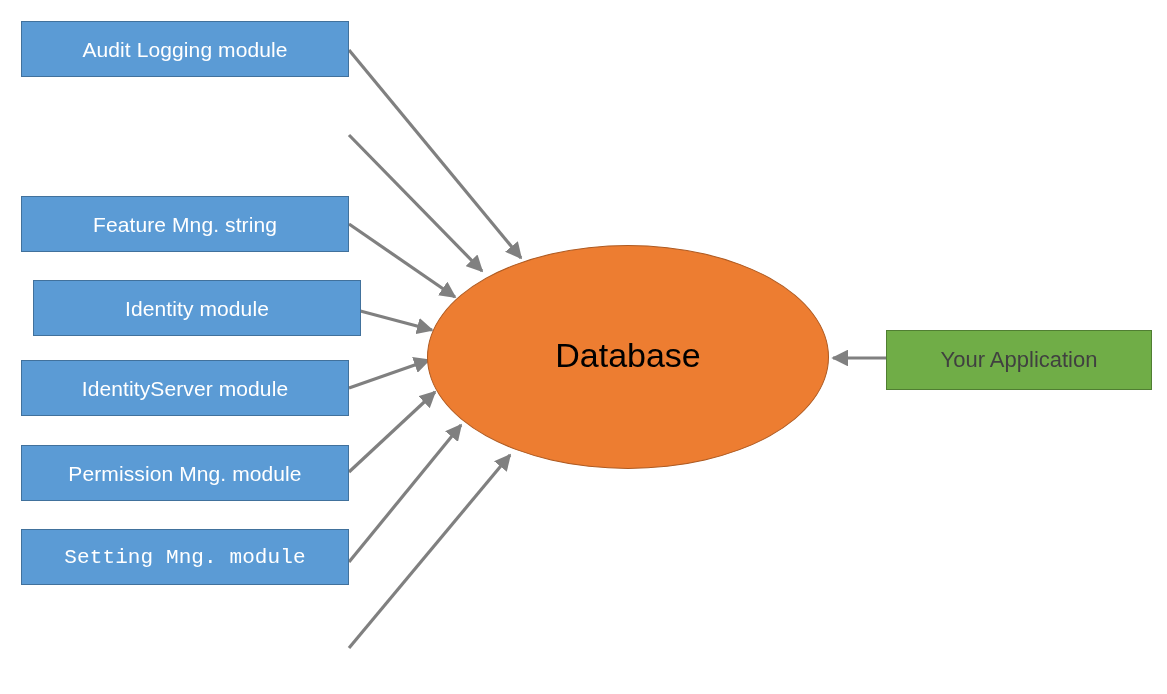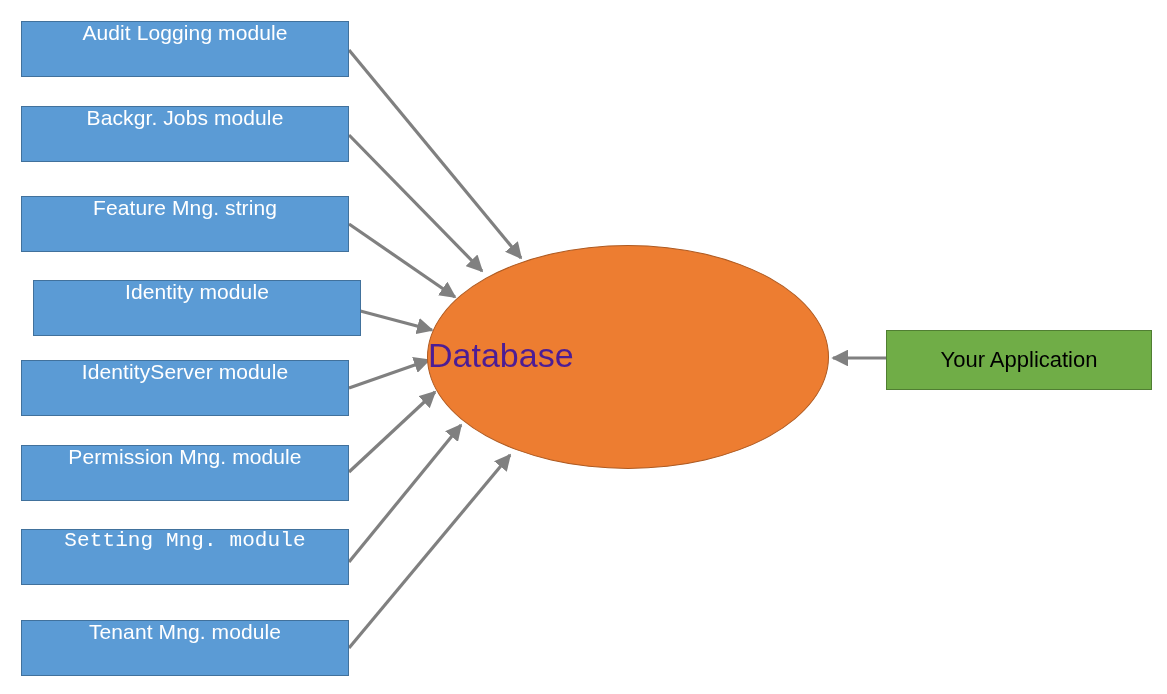--- a/index.html
+++ b/index.html
@@ -26,21 +26,21 @@
     height: 694px;
     pointer-events: none;
   }
   .module-box {
     position: absolute;
     box-sizing: border-box;
     background: #5B9BD5;
     border: 1.5px solid #41719C;
     color: #ffffff;
     display: flex;
-    align-items: flex-start;
+    align-items: center;
     justify-content: center;
     font-size: 21px;
     letter-spacing: 0.1px;
     white-space: nowrap;
     left: 21px;
     width: 328px;
     height: 56px;
   }
   .module-label {
     display: block;
@@ -51,43 +51,43 @@
     box-sizing: border-box;
     left: 427px;
     top: 245px;
     width: 402px;
     height: 224px;
     background: #ED7D31;
     border: 1.5px solid #AE5A21;
     border-radius: 50% / 50%;
     display: flex;
     flex-direction: column;
-    align-items: flex-start;
+    align-items: center;
     justify-content: center;
-    color: #4c1d95;
+    color: #000000;
   }
   #db-title {
     font-size: 34px;
     line-height: 1.15;
     margin-bottom: 2px;
   }
   #db-subtitle {
     font-size: 21px;
     line-height: 1.15;
   }
   #app-box {
     position: absolute;
     box-sizing: border-box;
     left: 886px;
     top: 330px;
     width: 266px;
     height: 60px;
     background: #70AD47;
     border: 1.5px solid #507E32;
-    color: #000000;
+    color: #404040;
     display: flex;
     align-items: center;
     justify-content: center;
     font-size: 22px;
     white-space: nowrap;
   }
 </style>
 </head>
 <body>
 
@@ -108,41 +108,35 @@
     <line x1="349" y1="472" x2="435" y2="392" stroke="#808080" stroke-width="3.2" marker-end="url(#arrowhead)"></line>
     <line x1="349" y1="562" x2="461" y2="425" stroke="#808080" stroke-width="3.2" marker-end="url(#arrowhead)"></line>
     <line x1="349" y1="648" x2="510" y2="455" stroke="#808080" stroke-width="3.2" marker-end="url(#arrowhead)"></line>
 
     <line x1="886" y1="358" x2="833" y2="358" stroke="#808080" stroke-width="3.2" marker-end="url(#arrowhead)"></line>
   </svg>
 
   <div class="module-box" style="top:21px;">
     <span class="module-label">Audit Logging module</span>
   </div>
-  <div class="module-box" style="top:106px;">
-    <span class="module-label">Backgr. Jobs module</span>
-  </div>
   <div class="module-box" style="top:196px;">
     <span class="module-label">Feature Mng. string</span>
   </div>
   <div class="module-box" style="top:280px;margin-left:12px;">
     <span class="module-label">Identity module</span>
   </div>
   <div class="module-box" style="top:445px;">
     <span class="module-label">Permission Mng. module</span>
   </div>
   <div class="module-box" style="top:360px;">
     <span class="module-label">IdentityServer module</span>
   </div>
   <div class="module-box" style="top:529px;font-family:Liberation Mono, monospace;">
     <span class="module-label">Setting Mng. module</span>
   </div>
-  <div class="module-box" style="top:620px;">
-    <span class="module-label">Tenant Mng. module</span>
-  </div>
 
   <div id="db-ellipse">
     <div id="db-title">Database</div>
   </div>
 
   <div id="app-box">
     <span>Your Application</span>
   </div>
 
 </div>

